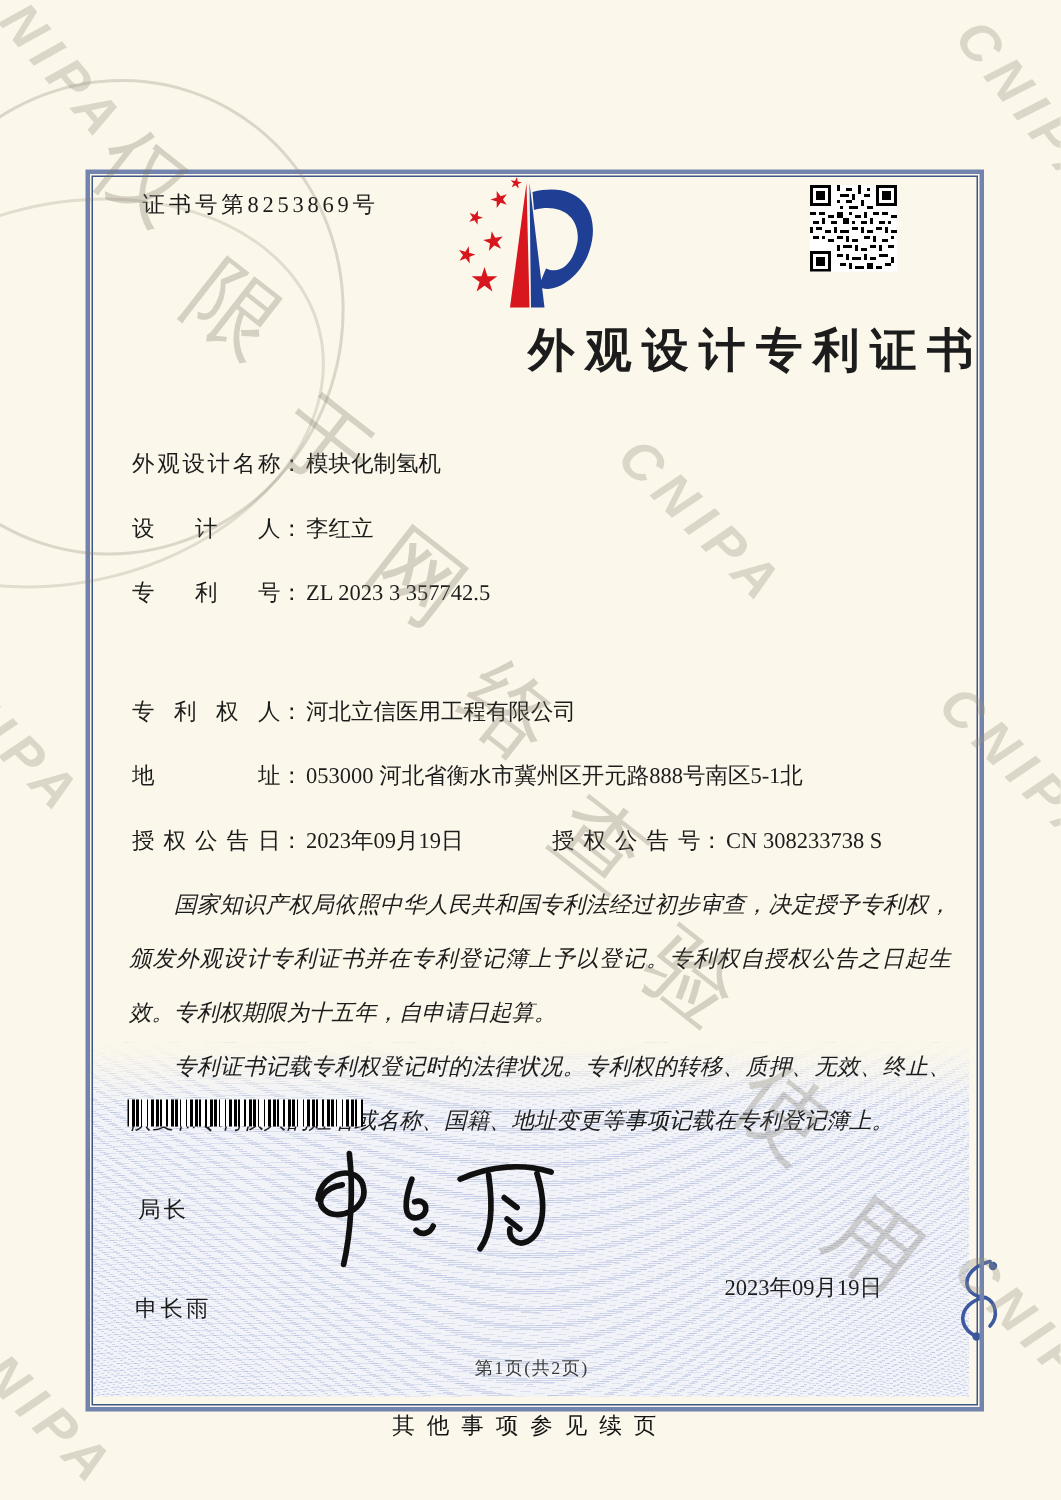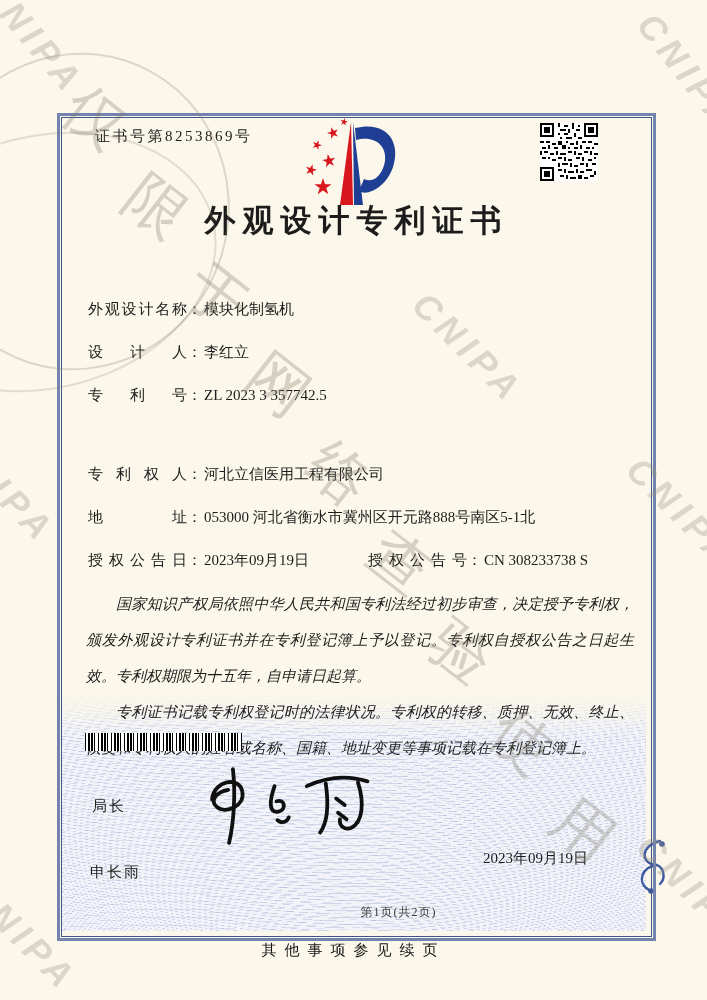--- a/index.html
+++ b/index.html
@@ -38,38 +38,38 @@
   .c6{left:-48px;top:918px;transform:rotate(45deg);}
   .c7{left:622px;top:872px;transform:rotate(45deg);}
   .wm-arc{border-radius:50%;pointer-events:none;z-index:4;}
   .arc1{left:-75px;top:52px;width:300px;height:315px;border:2px solid rgba(135,128,110,.28);transform:rotate(18deg);}
   .arc2{left:-130px;top:135px;width:345px;height:250px;border:2px solid rgba(135,128,110,.22);transform:rotate(-14deg);}
   
   .content{position:absolute;inset:0;z-index:2;}
   .certno{left:95px;top:127px;font-size:15px;letter-spacing:2.5px;}
   .logo{left:298px;top:116px;}
   .qr{left:540px;top:123px;}
-  .title{left:57px;top:200px;width:599px;text-align:center;
+  .title{left:57px;top:213px;width:599px;text-align:right;
     font-size:31px;font-weight:bold;letter-spacing:7px;}
   .frow{left:88px;width:552px;font-size:15px;white-space:nowrap;}
   .f-label{display:inline-block;width:99px;text-align:justify;text-align-last:justify;}
   .f-colon{display:inline-block;margin-right:2px;}
   .r0{top:300px;} .r1{top:343px;} .r2{top:386px;} .r3{top:429px;}
   .r4{top:465px;} .r5{top:508px;} .r6{top:551px;}
   .grant-right{position:absolute;left:280px;top:0;}
   .paras{left:86px;top:586px;width:548px;font-size:15px;line-height:36px;
     font-style:italic;text-align:justify;}
   .paras p{margin:0;text-indent:2em;}
   .barcode{left:85px;top:733px;width:157px;height:18px;
     background:repeating-linear-gradient(90deg,#000 0 1px,#fff 1px 3px,#000 3px 5px,#fff 5px 6px,#000 6px 8px,#fff 8px 9px,#000 9px 10px,#fff 10px 13px);}
   .director-title{left:92px;top:797px;font-size:15px;font-family:"Liberation Sans",sans-serif;letter-spacing:2px;}
   .director-name{left:90px;top:831px;font-size:15px;font-family:"Liberation Sans",sans-serif;letter-spacing:2px;margin-top:32px;}
   .signature{left:195px;top:762px;}
   .issue-date{left:483px;top:849px;font-size:15px;}
-  .page-ind{left:57px;top:904px;width:595px;text-align:center;font-size:12px;color:#3a3a3a;letter-spacing:1px;margin-left:44px;}
+  .page-ind{left:57px;top:904px;width:595px;text-align:center;font-size:12px;color:#3a3a3a;letter-spacing:1px;}
   .footer-note{left:0;top:941px;width:707px;text-align:center;font-size:15px;letter-spacing:8px;color:#151515;}
   .flourish{left:628px;top:838px;z-index:2;}
 </style>
 </head>
 <body>
 
 <div class="band"></div>
 
 <div class="content">
 

